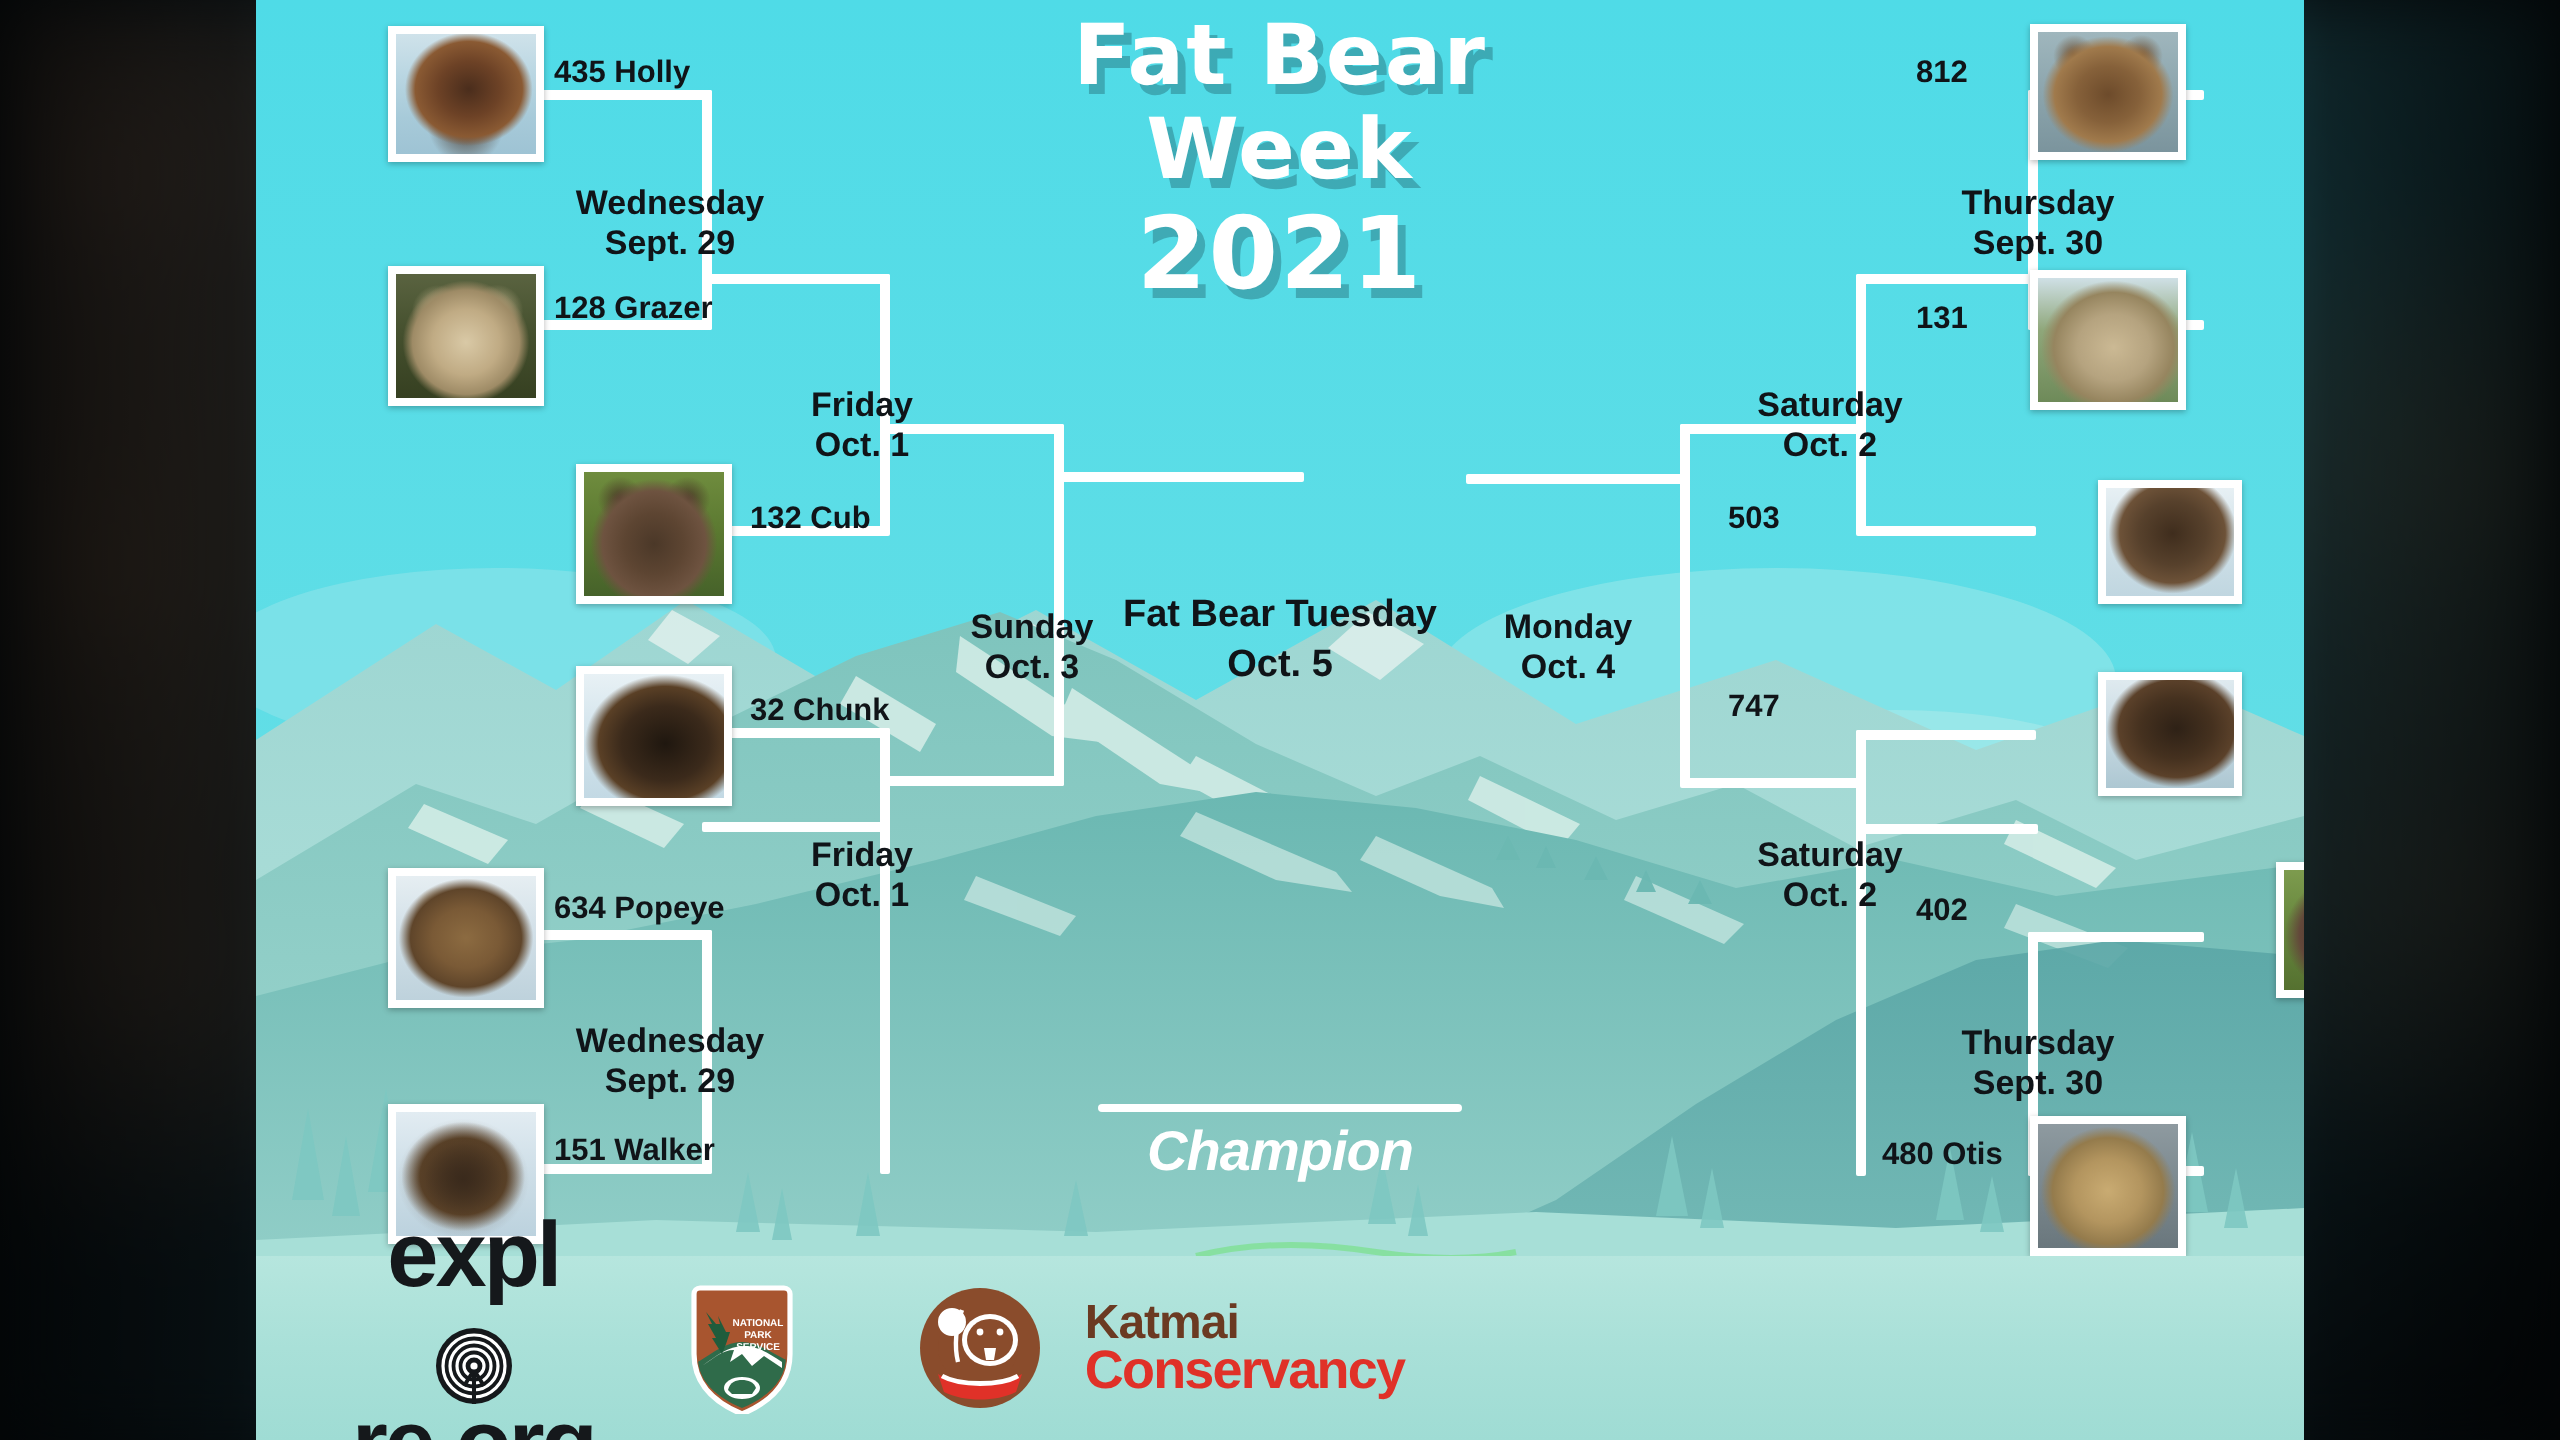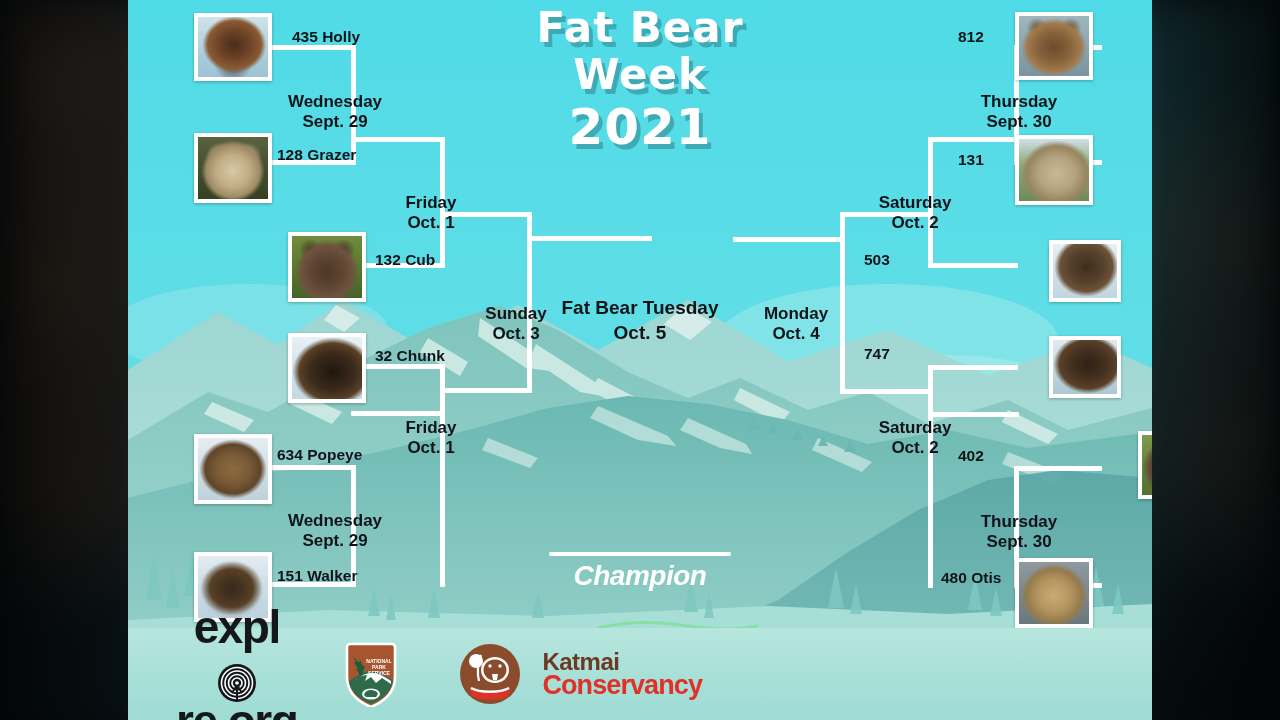--- a/index.html
+++ b/index.html
@@ -384,21 +384,21 @@
         linear-gradient(180deg,#7d9b4e 0%,#67873e 45%,#557130 100%);"></div>
   </div>
 
   <div class="photo" style="left:887px;top:558px;width:78px;height:70px">
     <div class="inner" style="background-image:
         radial-gradient(ellipse at 50% 54%, #c9ab72 0%, #b3955f 34%, #947b4c 56%, transparent 68%),
         radial-gradient(ellipse at 50% 76%, #e8e2d8 0%, transparent 16%),
         linear-gradient(180deg,#8e9aa0 0%,#7b888e 50%,#6a777d 100%);"></div>
   </div>
 
-  <div class="lbl bear-name" style="left:164px;top:28px">435 Holly</div>
+  <div class="lbl bear-name" style="left:149px;top:28px">435 Holly</div>
   <div class="lbl bear-name" style="left:149px;top:146px">128 Grazer</div>
   <div class="lbl bear-name" style="left:247px;top:251px">132 Cub</div>
   <div class="lbl bear-name" style="left:247px;top:347px">32 Chunk</div>
   <div class="lbl bear-name" style="left:149px;top:446px">634 Popeye</div>
   <div class="lbl bear-name" style="left:149px;top:567px">151 Walker</div>
 
   <div class="lbl bear-name" style="left:830px;top:28px">812</div>
   <div class="lbl bear-name" style="left:830px;top:151px">131</div>
   <div class="lbl bear-name" style="left:736px;top:251px">503</div>
   <div class="lbl bear-name" style="left:736px;top:345px">747</div>
@@ -435,21 +435,21 @@
     <span>Oct. 2</span>
   </div>
   <div class="lbl round-date" style="left:712px;top:418px;width:150px">
     <span>Saturday</span><br>
     <span>Oct. 2</span>
   </div>
   <div class="lbl round-date" style="left:816px;top:512px;width:150px">
     <span>Thursday</span><br>
     <span>Sept. 30</span>
   </div>
-  <div class="lbl round-date" style="left:598px;top:304px;width:140px">
+  <div class="lbl round-date" style="left:586px;top:304px;width:140px">
     <span>Monday</span><br>
     <span>Oct. 4</span>
   </div>
 
   <div id="fbt-label" style="left:382px;top:296px;width:260px">
     <span>Fat Bear Tuesday</span><br>
     <span>Oct. 5</span>
   </div>
 
   <div id="champion-wrap" style="left:382px;top:552px;width:260px">

